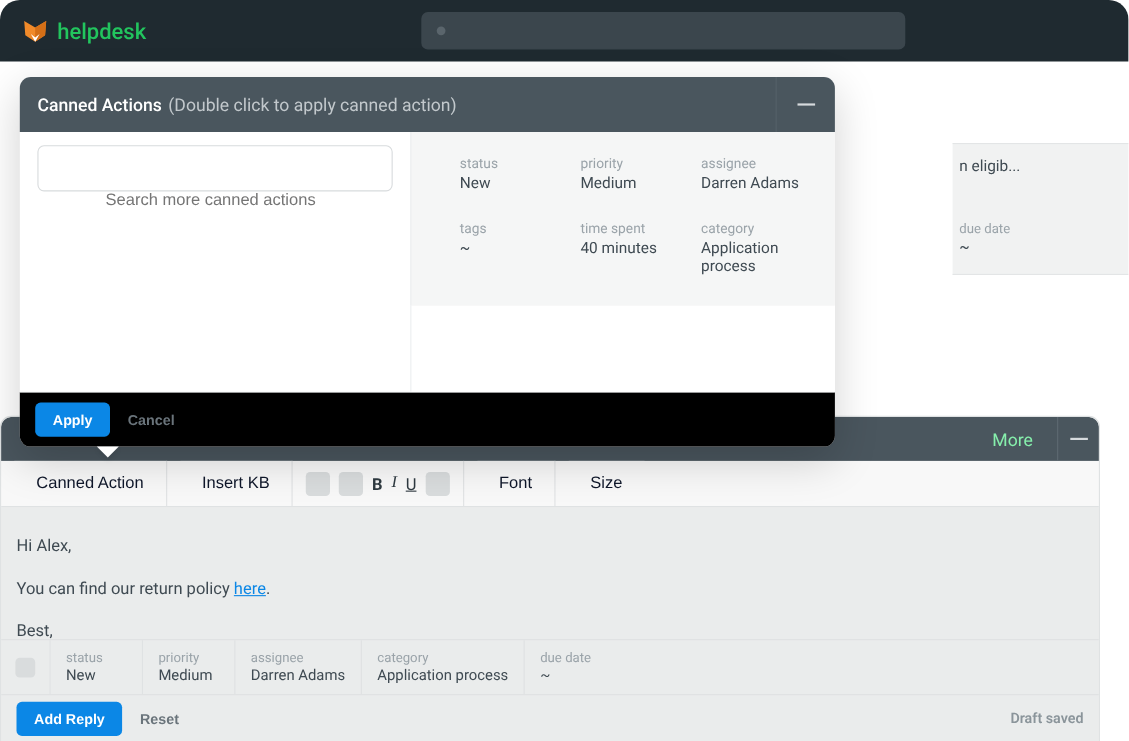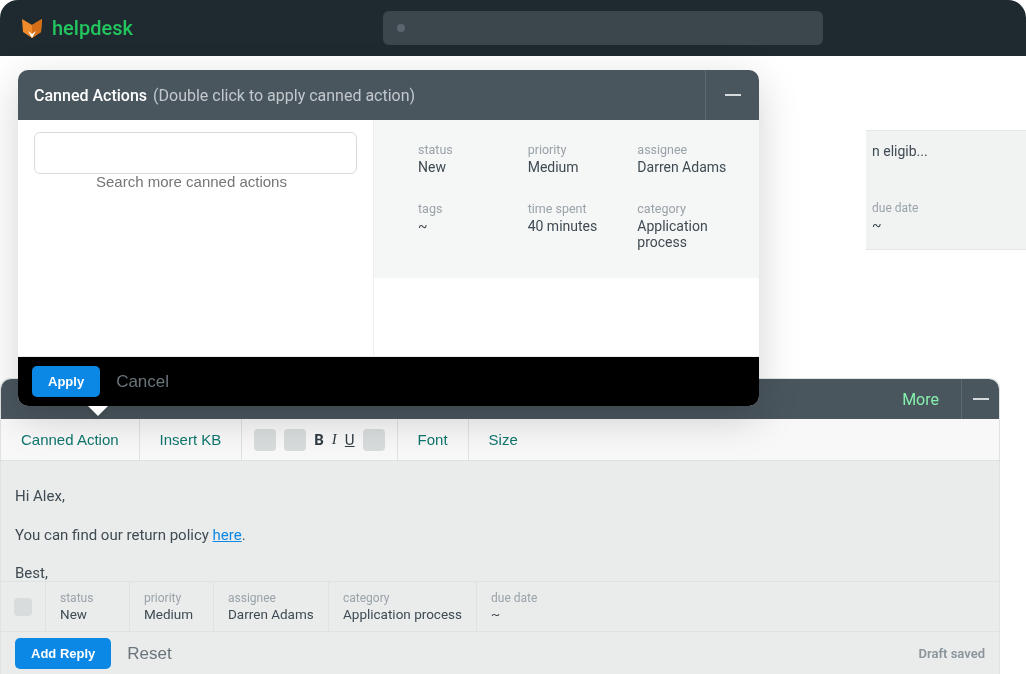--- a/index.html
+++ b/index.html
@@ -158,21 +158,21 @@
     color: #fff;
     border: none;
     font-size: 13px;
     font-weight: 600;
     padding: 8px 16px;
     border-radius: 5px;
     cursor: pointer;
   }
   .btn-link {
     background: transparent; border: none;
-    color: #6a747b; font-size: 17px; font-weight: 400;
+    color: #6a747b; font-size: 13px; font-weight: 700;
     cursor: pointer;
   }
 
   
   .caret {
     position: absolute;
     left: 70px;
     bottom: -10px;
     width: 0; height: 0;
     border-left: 10px solid transparent;
@@ -216,23 +216,23 @@
     background: #f8f8f8;
     border-bottom: 1px solid #dfe2e3;
     height: 42px;
     display: flex;
     align-items: stretch;
   }
   .tb-btn {
     display: flex; align-items: center; justify-content: center;
     padding: 0 20px;
     border-right: 1px solid #dfe2e3;
-    font-size: 15px; color: #0f766e;
+    font-size: 15px; color: #0f172a;
     cursor: pointer; background: #f8f8f8;
-    border-top: none; border-bottom: none; border-left: none;
+    border-top: none; border-bottom: none; border-left: none; margin-left: 12px;
   }
   .tb-group {
     display: flex; align-items: center; gap: 8px;
     padding: 0 12px;
     border-right: 1px solid #dfe2e3;
   }
   .sq {
     width: 22px; height: 22px; background: #d9dcdd;
     border-radius: 4px;
   }

